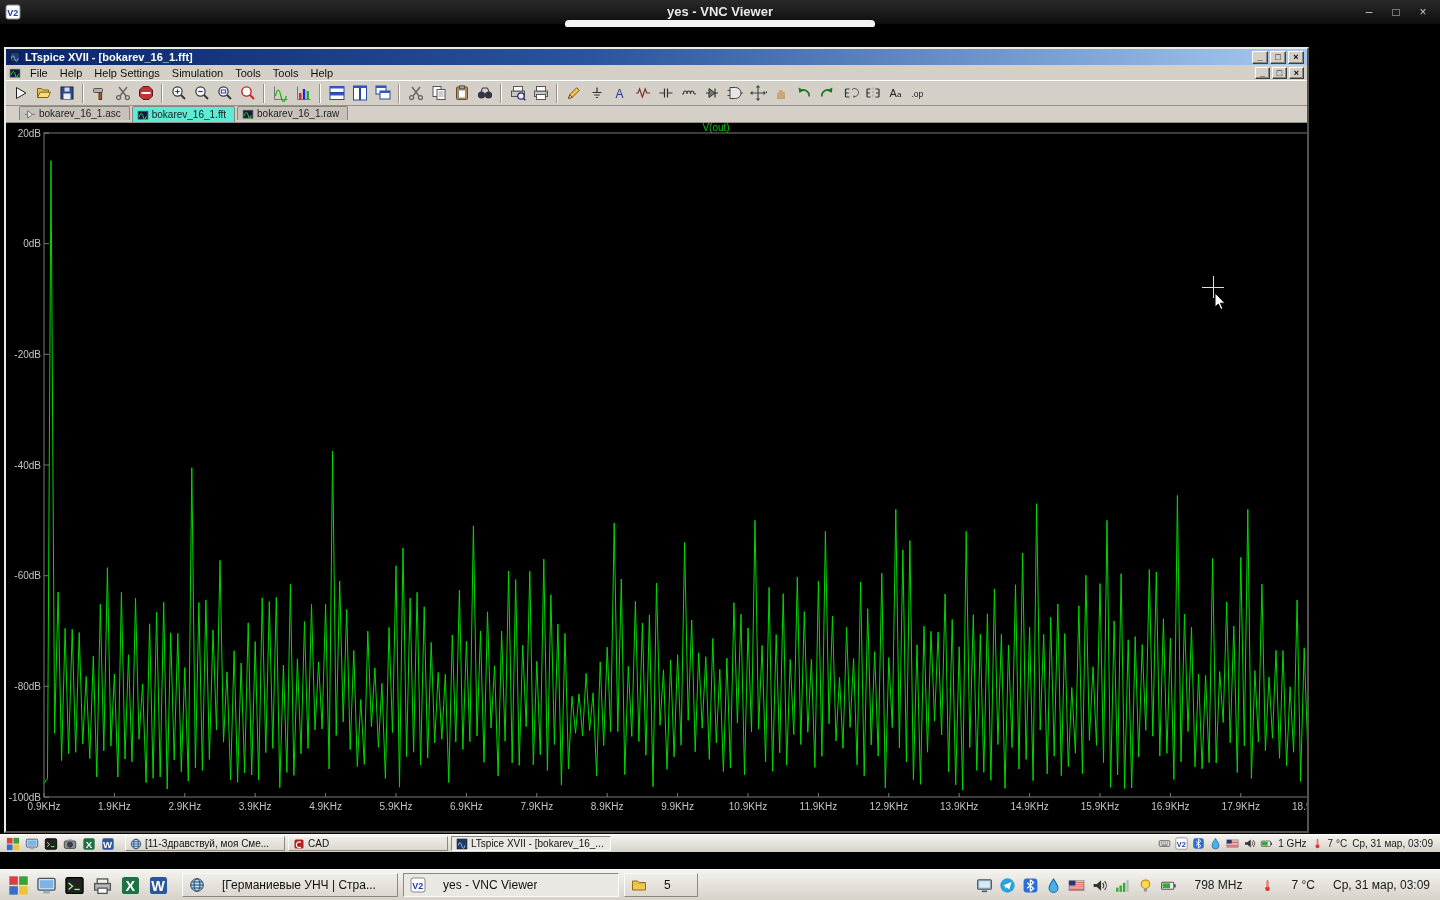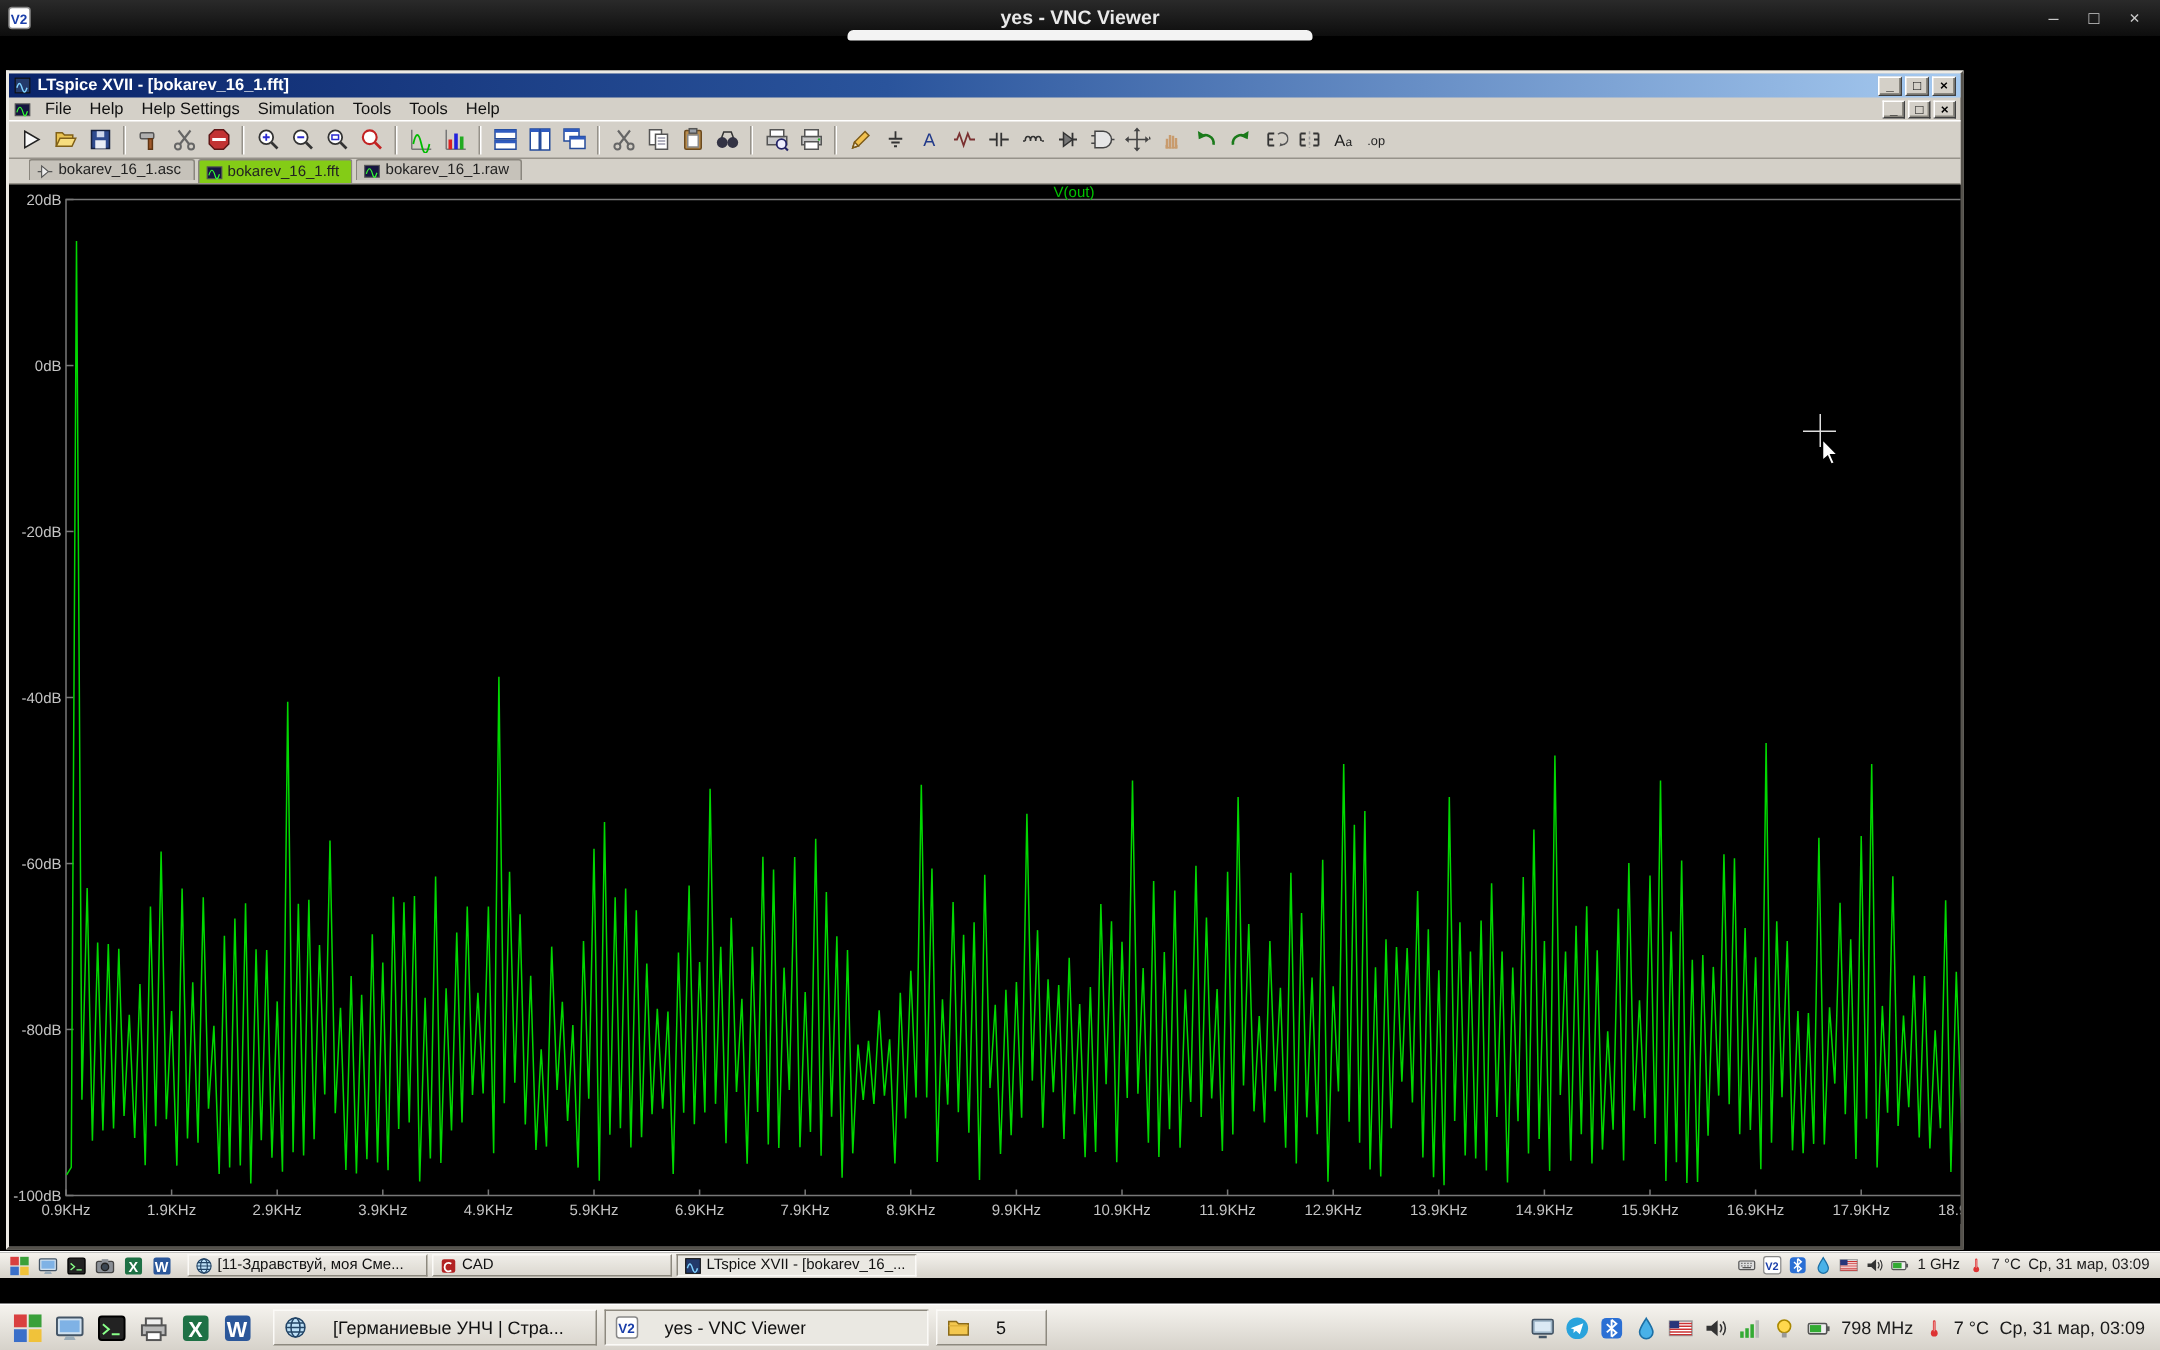--- a/index.html
+++ b/index.html
@@ -39,21 +39,21 @@
   .mdi-buttons .win-btn{width:15px;height:12px;line-height:10px}
   .lt-toolbar{flex:0 0 26px;display:flex;align-items:center;padding-left:3px;background:#d4d0c8;
     border-top:1px solid #fff;border-bottom:1px solid #96928a}
   .tb-btn{width:23px;height:22px;display:flex;align-items:center;justify-content:center}
   .tb-sep{width:0;height:19px;border-left:1px solid #96928a;border-right:1px solid #fff;margin:0 4px}
   .lt-tabbar{flex:0 0 17px;display:flex;align-items:flex-start;gap:2px;padding-left:13px;background:#d4d0c8;
     border-bottom:1px solid #96928a}
   .tab{display:flex;align-items:center;gap:3px;font-size:10px;height:14px;padding:0 8px 0 4px;
     background:#c6c2ba;border:1px solid #8a867e;border-bottom:none;border-radius:2px 2px 0 0;
     color:#222;white-space:nowrap}
-  .tab.active{background:#84cc16;height:16px;margin-bottom:-1px}
+  .tab.active{background:#5eead4;height:16px;margin-bottom:-1px}
   .lt-plot{flex:1 1 auto;position:relative;background:#000;overflow:hidden}
   .lt-statusbar{flex:0 0 15px;display:flex;align-items:center;font-size:10px;color:#111;
     padding-left:8px;gap:16px;border-top:1px solid #fff;background:#d4d0c8}
 
   
   .taskbar{position:absolute;left:0;width:1440px;display:flex;align-items:center;
     background:linear-gradient(#f5f3ee,#d6d2ca);border-top:1px solid #fff}
   #remote-taskbar{top:834px;height:18px;padding:0 3px;z-index:4}
   #local-taskbar{top:869px;height:31px;padding:0 4px;z-index:4}
   .launchers{display:flex;align-items:center}
@@ -64,21 +64,21 @@
   #local-taskbar .tasks{gap:5px;margin-left:10px}
   .task{border:1px solid;border-color:#fbfaf7 #8d897f #8d897f #fbfaf7;
     background:linear-gradient(#efede8,#dcd8d0);display:flex;align-items:center;overflow:hidden;color:#111}
   .task.active{border-color:#8d897f #fbfaf7 #fbfaf7 #8d897f;background:#eae8e2}
   #remote-taskbar .task{width:160px;height:15px;font-size:10px;padding:0 4px;gap:3px}
   #local-taskbar .task{width:216px;height:24px;font-size:12px;padding:0 6px;gap:17px}
   #local-taskbar .task.narrow{width:74px}
   .task .lbl{white-space:nowrap;overflow:hidden}
   .tray{margin-left:auto;display:flex;align-items:center;color:#1a1a1a}
   #remote-taskbar .tray{gap:5px;font-size:10px;padding-right:4px}
-  #local-taskbar .tray{gap:7px;font-size:12px;padding-right:6px}
+  #local-taskbar .tray{gap:18px;font-size:12px;padding-right:6px}
   .tray-icons{display:flex;align-items:center}
   #remote-taskbar .tray-icons{gap:4px}
   #local-taskbar .tray-icons{gap:6px}
   .tray-ic{display:flex;align-items:center;justify-content:center}
   .temp-ic{display:flex;align-items:center}
 
   
   .xhair{position:absolute;background:#dedede;z-index:9}
   #cursor-arrow{position:absolute;z-index:10}
 </style>

